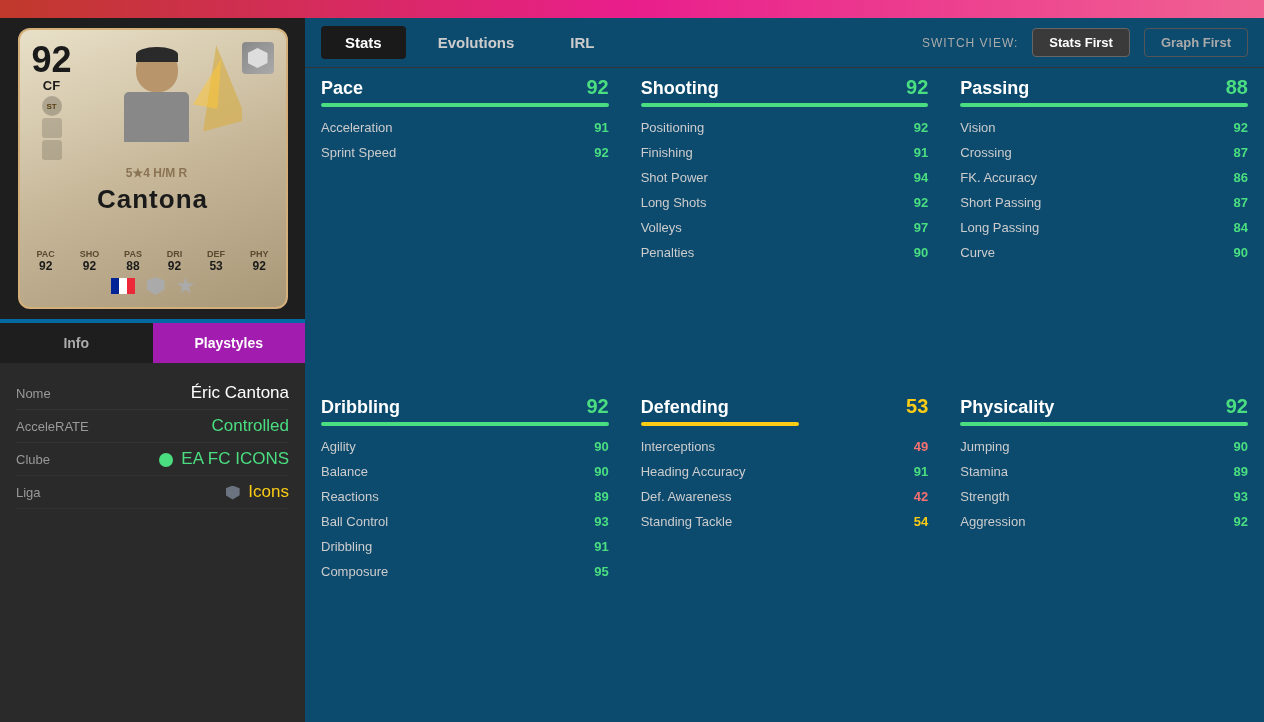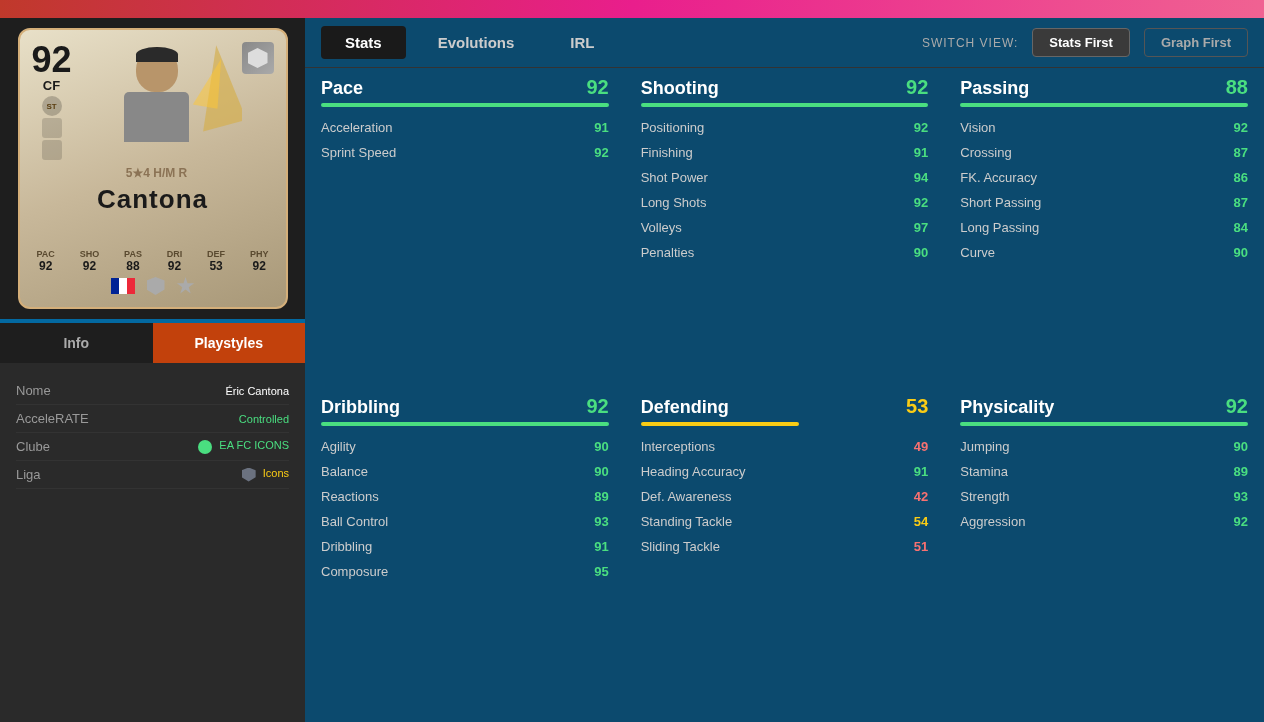--- a/index.html
+++ b/index.html
@@ -231,21 +231,21 @@
       padding: 12px;
       text-align: center;
       cursor: pointer;
       font-size: 14px;
       font-weight: 600;
       color: #aaa;
       border-bottom: none;
     }
 
     .bottom-tab.active {
-      background: #c2410c;
+      background: #a21caf;
       color: #fff;
     }
 
     
     .info-panel {
       flex: 1;
       background: #2a2a2a;
       padding: 14px 16px;
       overflow-y: auto;
     }
@@ -257,21 +257,21 @@
       border-bottom: 1px solid #333;
       align-items: center;
     }
 
     .info-label {
       font-size: 13px;
       color: #999;
     }
 
     .info-value {
-      font-size: 11px;
+      font-size: 17px;
       color: #fff;
     }
 
     .info-value.green {
       color: #4ade80;
     }
 
     .info-value.yellow {
       color: #facc15;
     }
@@ -670,24 +670,20 @@
           <span class="stat-val green">91</span>
         </div>
         <div class="stat-item">
           <span class="stat-name">Def. Awareness</span>
           <span class="stat-val red">42</span>
         </div>
         <div class="stat-item">
           <span class="stat-name">Standing Tackle</span>
           <span class="stat-val yellow">54</span>
         </div>
-        <div class="stat-item">
-          <span class="stat-name">Sliding Tackle</span>
-          <span class="stat-val red">51</span>
-        </div>
       </div>
 
       <div class="stat-category">
         <div class="cat-header">
           <span class="cat-name">Physicality</span>
           <span class="cat-score green">92</span>
         </div>
         <div class="cat-bar green" style="width:100%;"></div>
         <div class="stat-item">
           <span class="stat-name">Jumping</span>

